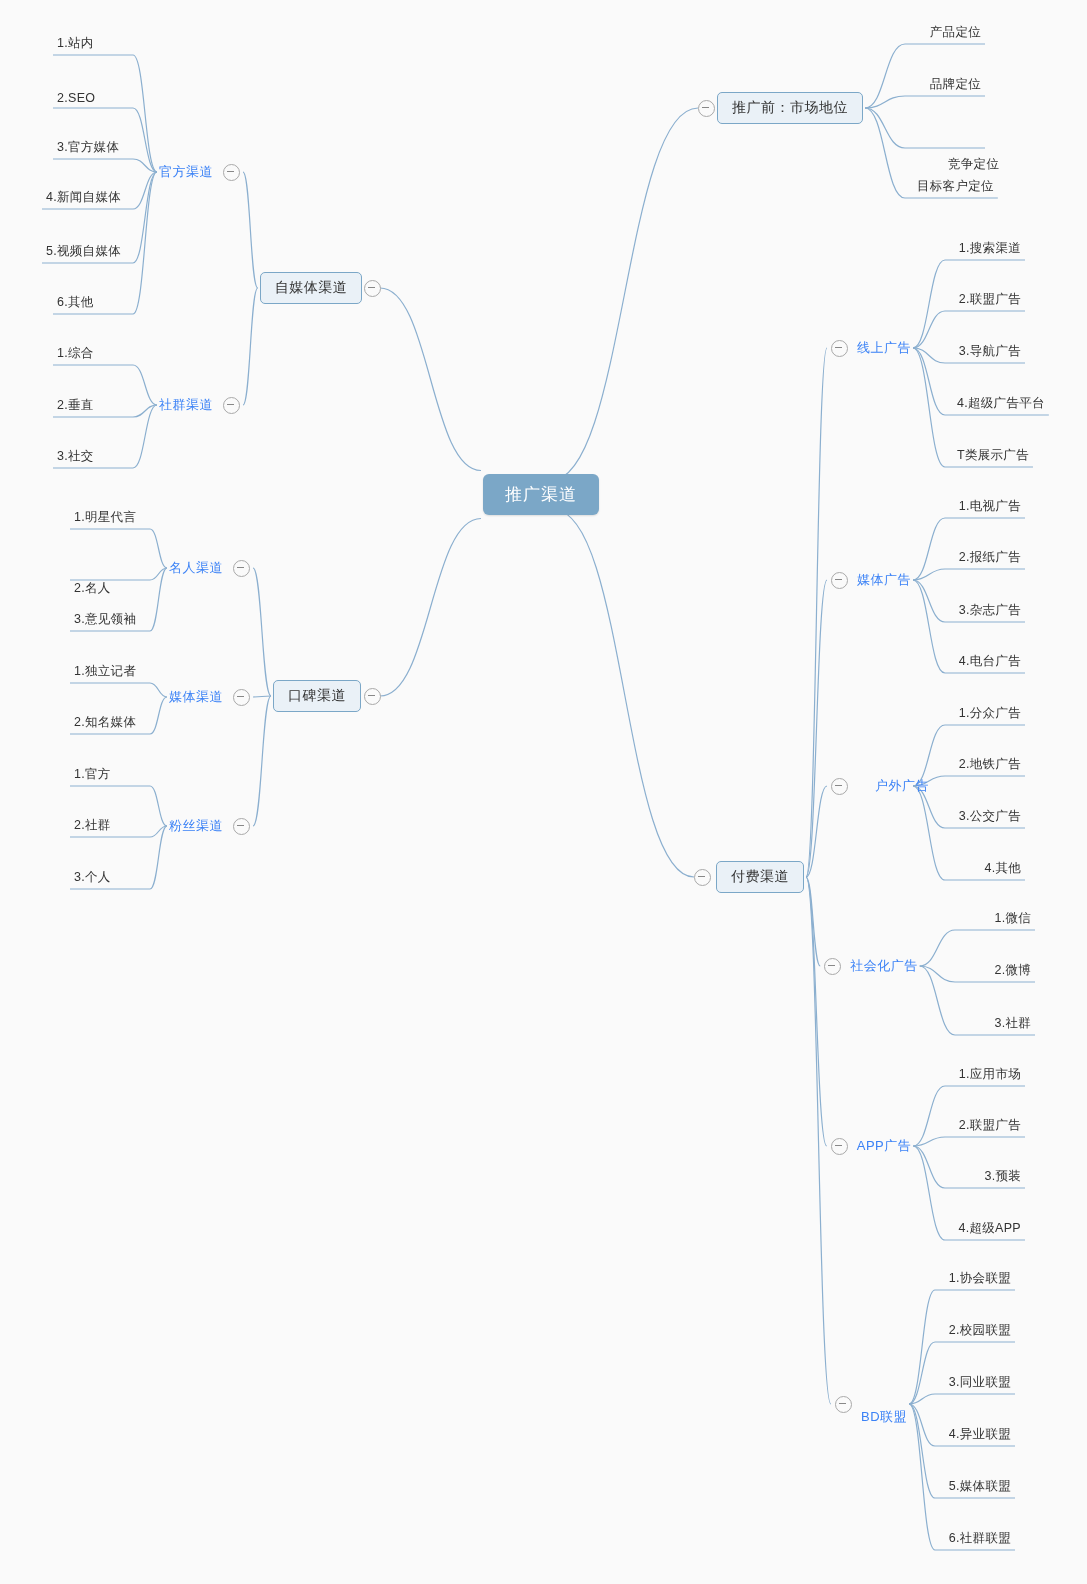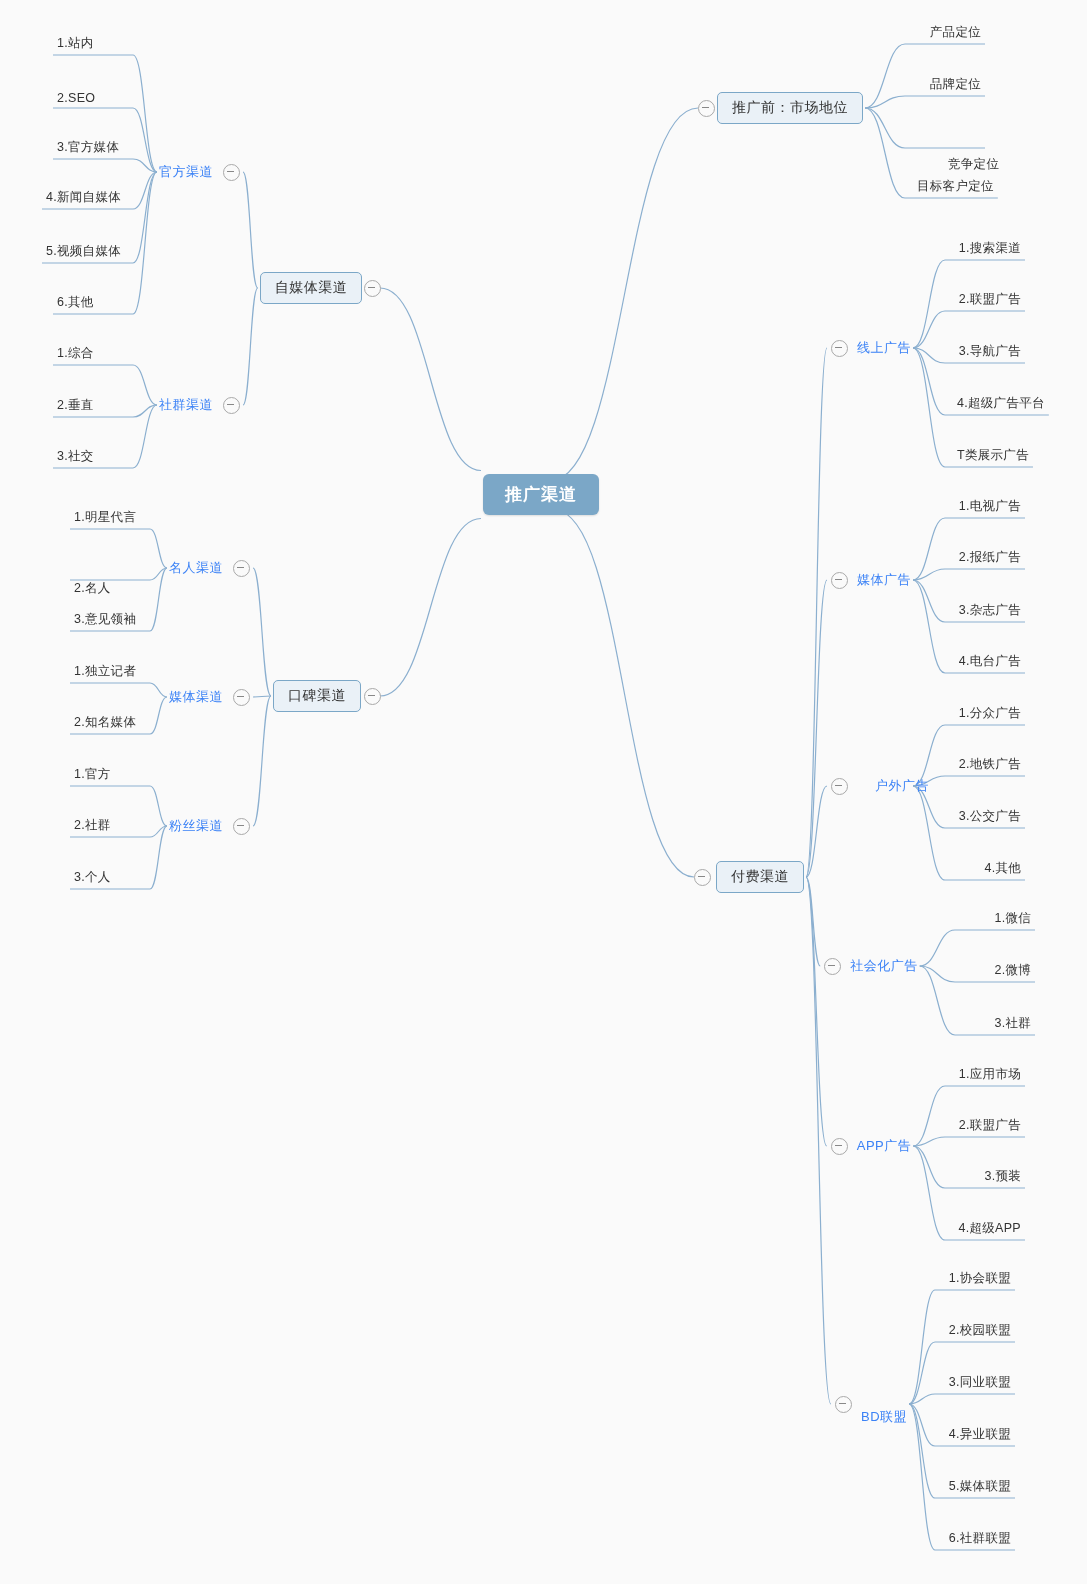--- a/index.html
+++ b/index.html
@@ -120,21 +120,21 @@
       <path d="M167,568 C158.5,568 158.5,631 150,631 L70,631"></path>
       <path d="M271,696 C262,696 262,697 253,697"></path>
       <path d="M167,697 C158.5,697 158.5,683 150,683 L70,683"></path>
       <path d="M167,697 C158.5,697 158.5,734 150,734 L70,734"></path>
       <path d="M271,696 C262,696 262,826 253,826"></path>
       <path d="M167,826 C158.5,826 158.5,786 150,786 L70,786"></path>
       <path d="M167,826 C158.5,826 158.5,837 150,837 L70,837"></path>
       <path d="M167,826 C158.5,826 158.5,889 150,889 L70,889"></path>
     </svg>
   <div id="nodes">
-      <div class="node root" style="left: 483px; top: 474px; font-weight: bold;">推广渠道</div>
+      <div class="node root" style="left: 483px; top: 474px;">推广渠道</div>
       <div class="node boxed" style="left: 717px; top: 92px;">推广前：市场地位</div>
       <div class="toggle" style="left: 698px; top: 100px;"></div>
       <div class="node leaf" style="left: 929.797px; top: 24px;">产品定位</div>
       <div class="node leaf" style="left: 929.797px; top: 76px;">品牌定位</div>
       <div class="node leaf" style="left: 948px; top: 128px; margin-top: 28px;">竞争定位</div>
       <div class="node leaf" style="left: 917px; top: 178px;">目标客户定位</div>
       <div class="node boxed" style="left: 716px; top: 861px;">付费渠道</div>
       <div class="toggle" style="left: 694px; top: 869px;"></div>
       <div class="node plain" style="left: 857px; top: 339px;">线上广告</div>
       <div class="toggle" style="left: 831px; top: 340px;"></div>

